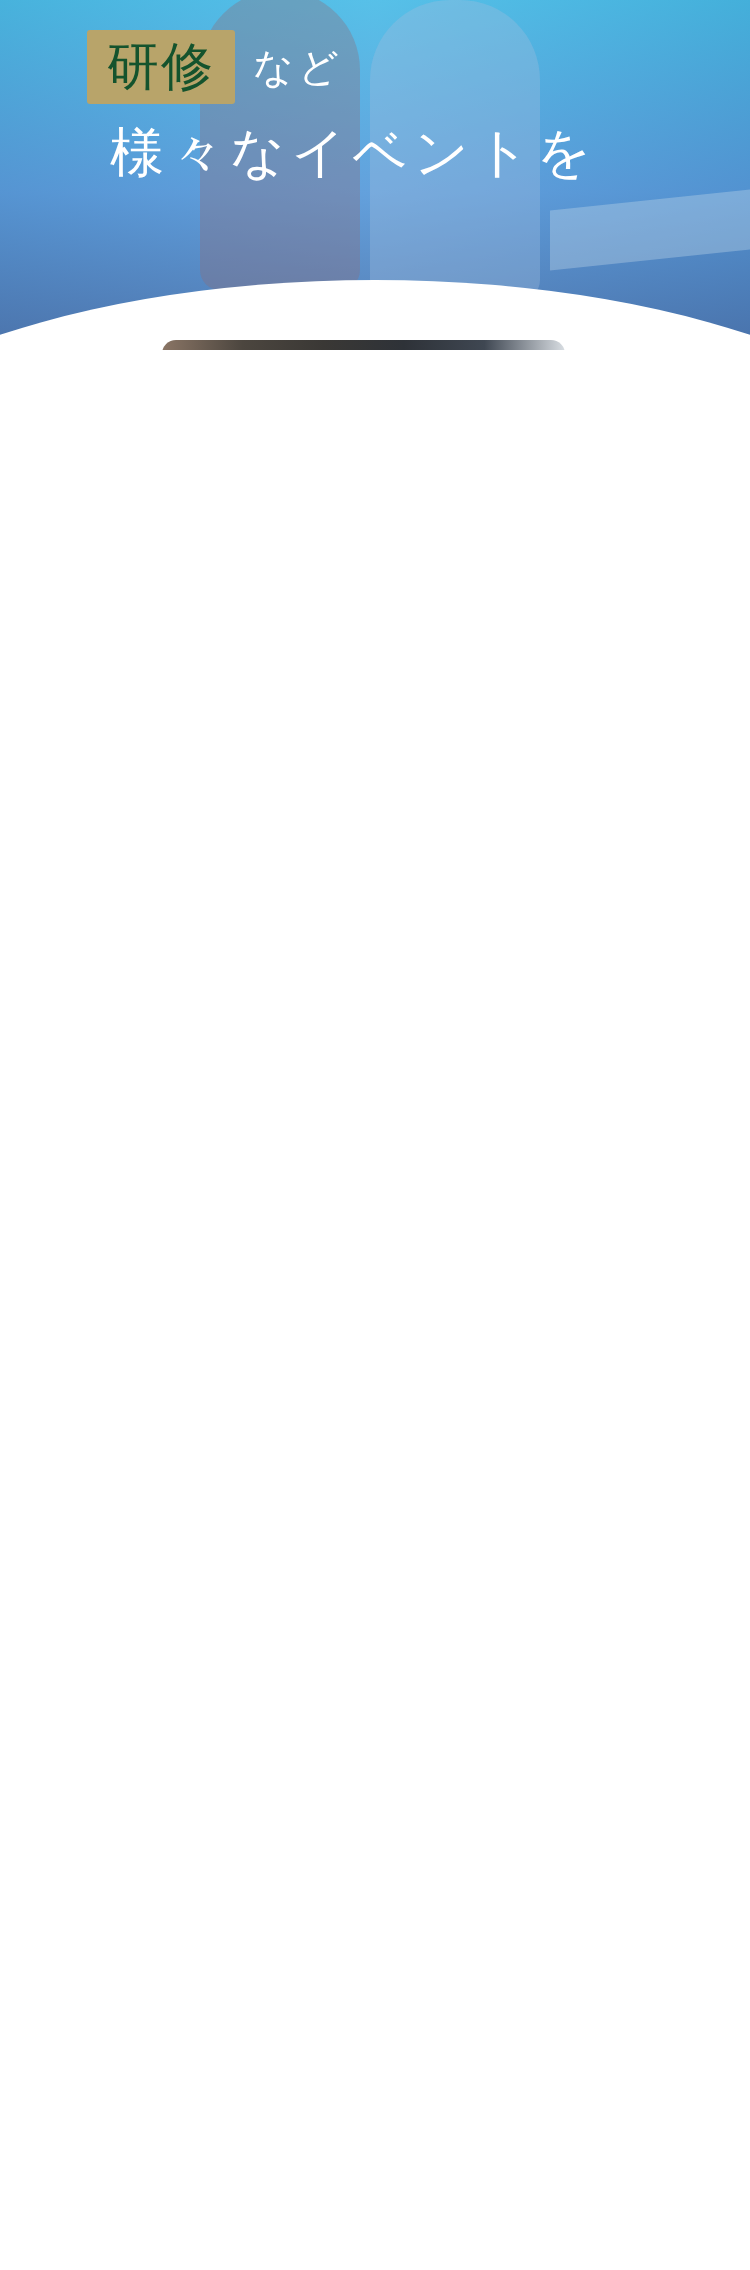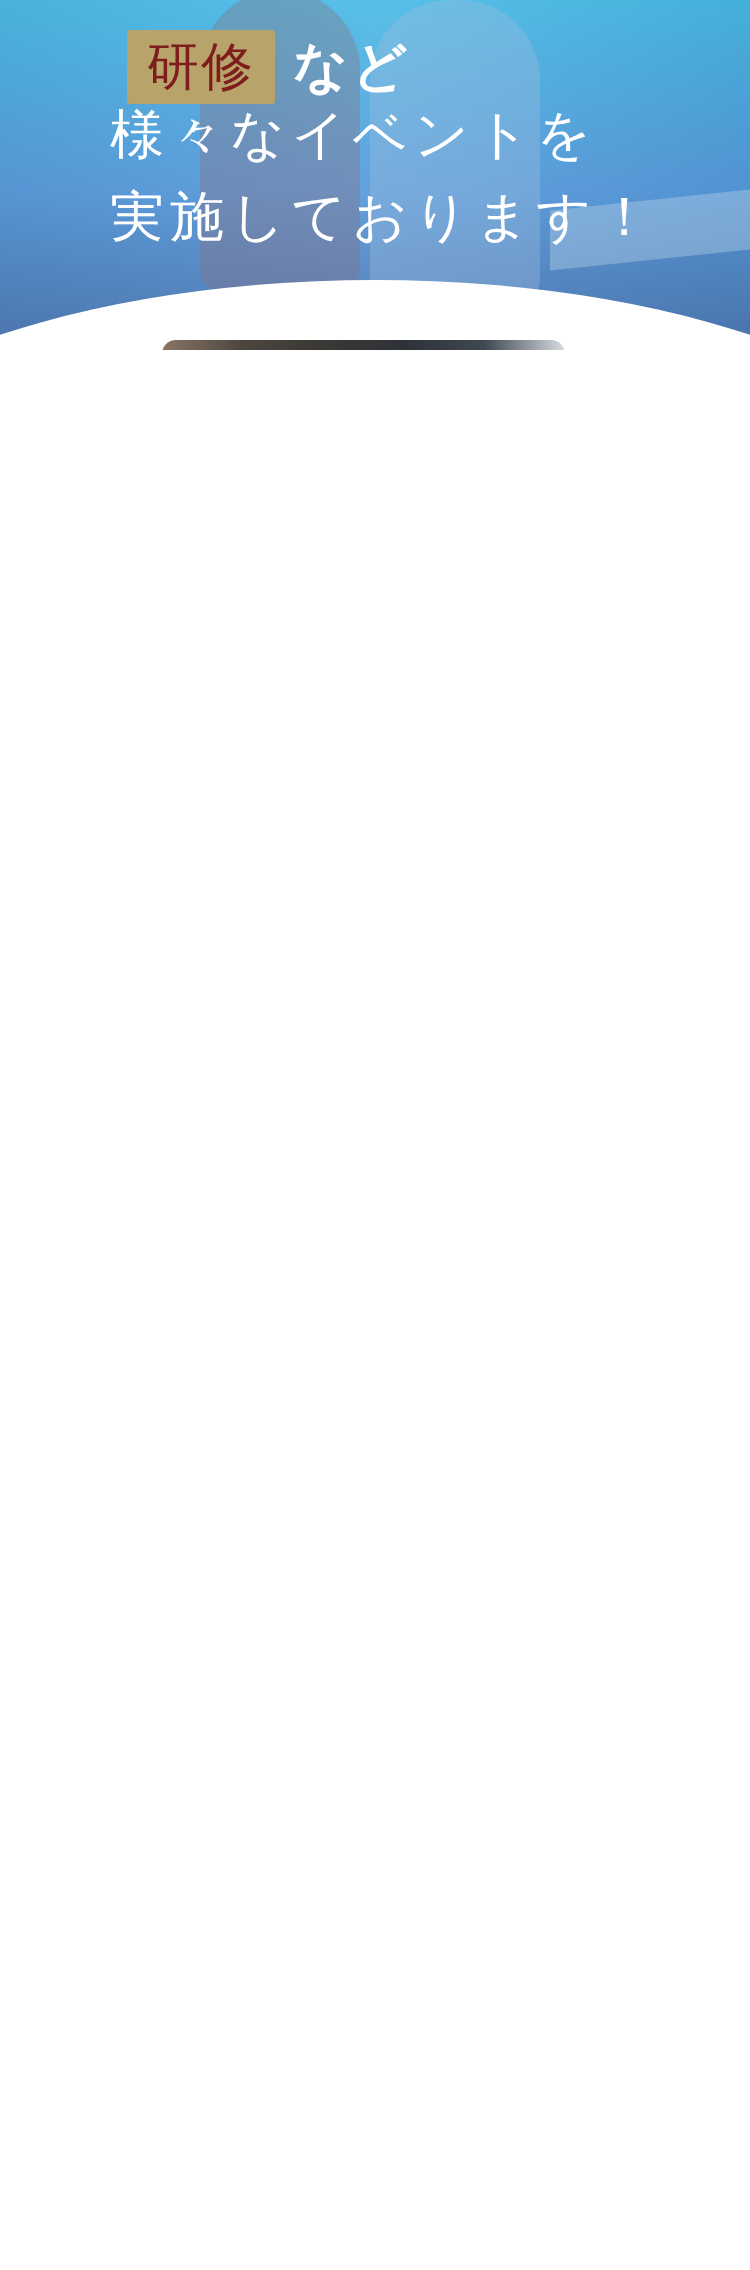--- a/index.html
+++ b/index.html
@@ -11,28 +11,28 @@
     position: relative; width: 750px; height: 350px; overflow: hidden;
     background:
       linear-gradient(180deg, rgba(60,190,235,0.75) 0%, rgba(80,150,220,0.78) 55%, rgba(70,110,170,0.85) 100%),
       linear-gradient(90deg, #6a8fb0 0%, #8fb5d5 30%, #a8c8e0 50%, #7fa6c8 75%, #5b84a8 100%);
   }
   .hero .ph-person1 { position:absolute; left:200px; top:-10px; width:160px; height:300px; border-radius:80px 80px 20px 20px; background: rgba(140,110,120,0.35); }
   .hero .ph-person2 { position:absolute; left:370px; top:0px; width:170px; height:300px; border-radius:80px 80px 20px 20px; background: rgba(160,190,220,0.35); }
   .hero .ph-desk { position:absolute; right:0; top:200px; width:200px; height:60px; background: rgba(200,220,235,0.35); transform: skewY(-6deg); }
   .hero-line1 { position: absolute; top: 30px; left: 87px; display: flex; align-items: center; gap: 12px; }
   .tag-gold {
-    background: #b8a46a; color: #7f1d1d; font-size: 52px; font-weight: 400; line-height: 1;
-    padding: 10px 20px 12px; border-radius: 3px; letter-spacing: 2px; margin-left: 40px;
-  }
-  .hero-nado { color: #ffffff; font-size: 54px; letter-spacing: 4px; margin-left: 6px; font-weight: bold; }
+    background: #b8a46a; color: #14532d; font-size: 52px; font-weight: 400; line-height: 1;
+    padding: 10px 20px 12px; border-radius: 3px; letter-spacing: 2px;
+  }
+  .hero-nado { color: #ffffff; font-size: 40px; letter-spacing: 4px; margin-left: 6px; }
   .hero-line2, .hero-line3 {
     position: absolute; left: 110px; color: #ffffff; font-size: 54px; letter-spacing: 6px; line-height: 1;
   }
-  .hero-line2 { top: 108px; text-align: center; }
+  .hero-line2 { top: 126px; text-align: center; }
   .hero-line3 { top: 190px; }
   .hero-arc {
     position: absolute; left: -225px; top: 280px; width: 1200px; height: 500px; border-radius: 50%;
     background: #ffffff;
   }
 
   
   .photo {
     position: absolute; left: 162px; top: 340px; width: 403px; height: 275px; border-radius: 14px; overflow: hidden;
     background:
@@ -109,21 +109,20 @@
 
 <section class="hero">
   <div class="ph-person1"></div>
   <div class="ph-person2"></div>
   <div class="ph-desk"></div>
   <div class="hero-line1">
     <span class="tag-gold">研修</span>
     <span class="hero-nado">など</span>
   </div>
   <div class="hero-line2">様々なイベントを</div>
-  <div class="hero-line3">実施しております！</div>
   <div class="hero-arc"></div>
 </section>
 
 <figure class="photo">
   <div class="p-white"></div>
   <div class="p-stripe"></div>
   <div class="p-face"></div>
   <div class="p-blue"></div>
   <figcaption class="photo-caption">マシン導入研修風景</figcaption>
 </figure>

